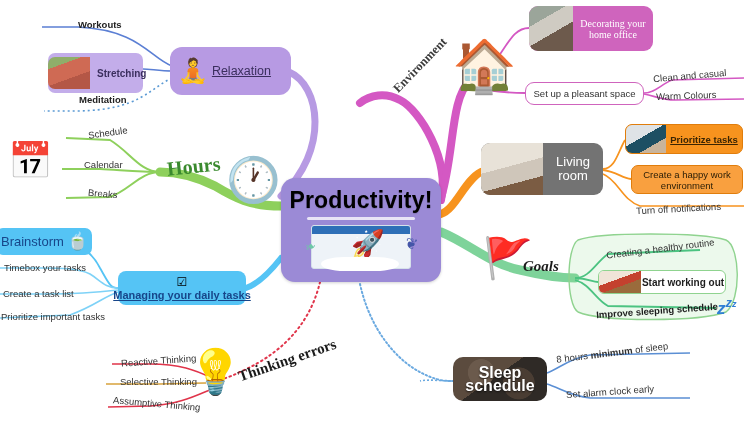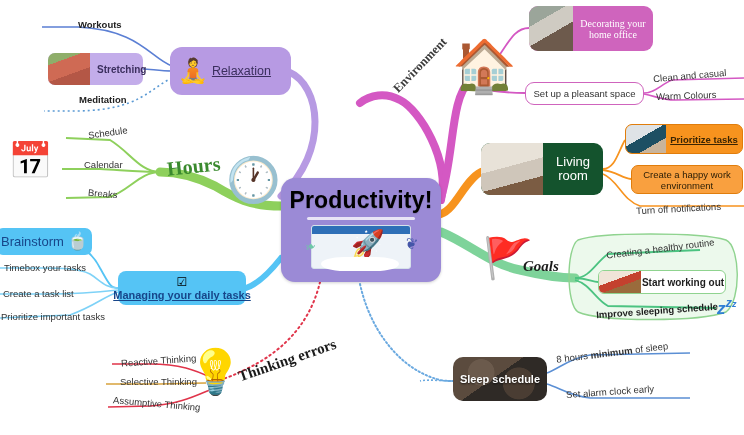--- a/index.html
+++ b/index.html
@@ -33,21 +33,21 @@
               justify-content:flex-start;padding-left:6px;}
   #relaxation .icon{font-size:24px;line-height:1;margin-right:4px;}
   #relaxation .lbl{color:#3b2f5e;font-size:12.5px;text-decoration:underline;}
   .scallop{box-shadow:0 0 0 2px #b79ae3;}
   .scallop::before{content:"";position:absolute;left:-4px;top:-4px;right:-4px;bottom:-4px;
      border-radius:14px;background:
        radial-gradient(circle 4px at 0 50%,#b79ae3 98%,transparent 100%) 0 0/10px 10px repeat-x,
        radial-gradient(circle 4px at 0 50%,#b79ae3 98%,transparent 100%) 0 100%/10px 10px repeat-x;
      z-index:-1;}
 
-  #stretching{left:48px;top:53px;width:95px;height:32px;background:#c3adea;border-radius:7px;padding:0;}
+  #stretching{left:48px;top:53px;width:95px;height:40px;background:#c3adea;border-radius:7px;padding:0;}
   #stretching .thumb{width:42px;height:32px;border-radius:7px 0 0 7px;
       background:linear-gradient(160deg,#8fae6a 0 26%,#cf6a54 26% 62%,#b45746 62% 100%);}
   #stretching .lbl{color:#3b2f5e;font-size:10px;font-weight:bold;margin-left:7px;}
 
   .plain{position:absolute;font-size:9.5px;color:#333;white-space:nowrap;}
   .plainb{position:absolute;font-size:9.5px;color:#222;font-weight:bold;white-space:nowrap;}
 
   
   #managing{left:118px;top:271px;width:128px;height:34px;background:#55c4f5;border-radius:8px;
             flex-direction:column;justify-content:center;}
@@ -62,21 +62,21 @@
   #decorating{left:529px;top:6px;width:124px;height:45px;background:#cf64bd;border-radius:9px;padding:0;}
   #decorating .thumb{width:44px;height:45px;border-radius:9px 0 0 9px;
       background:linear-gradient(150deg,#9ba59a 0 30%,#cfcbc2 30% 58%,#6d5a4c 58% 100%);}
   #decorating .lbl{color:#fff;font-size:10px;text-align:center;flex:1;white-space:normal;
                    line-height:11px;font-family:"Liberation Serif",serif;}
   #pleasant{left:525px;top:82px;width:119px;height:23px;background:#fff;border:1.6px solid #cf64bd;
             border-radius:9px;justify-content:center;}
   #pleasant .lbl{color:#333;font-size:9.5px;}
 
   
-  #livingroom{left:481px;top:143px;width:122px;height:52px;background:#14532d;border-radius:9px;padding:0;}
+  #livingroom{left:481px;top:143px;width:122px;height:52px;background:#737373;border-radius:9px;padding:0;}
   #livingroom .thumb{width:62px;height:52px;border-radius:9px 0 0 9px;
       background:linear-gradient(165deg,#e8e2d8 0 45%,#cfc6ba 45% 72%,#7b5c43 72% 100%);}
   #livingroom .lbl{color:#fff;font-size:13px;flex:1;text-align:center;white-space:normal;line-height:14px;}
   #prioritize{left:625px;top:124px;width:118px;height:30px;background:#f7931e;border-radius:7px;padding:0;
               border:1px solid #e07d0c;}
   #prioritize .thumb{width:40px;height:28px;border-radius:6px 0 0 6px;
       background:linear-gradient(150deg,#dfe3e6 0 42%,#1d4f63 42% 70%,#c8b49c 70% 100%);}
   #prioritize .lbl{color:#3a2503;font-size:9.5px;font-weight:bold;text-decoration:underline;
                    flex:1;text-align:center;}
   #happywork{left:631px;top:165px;width:112px;height:29px;background:#f9a03f;border-radius:7px;
@@ -90,21 +90,21 @@
               border-radius:6px;padding:0;}
   #workingout .thumb{width:42px;height:22px;border-radius:5px 0 0 5px;
       background:linear-gradient(160deg,#f0e4d8 0 40%,#c4412e 40% 62%,#9a6b3c 62% 100%);}
   #workingout .lbl{color:#1d1d1d;font-size:10px;font-weight:bold;flex:1;text-align:center;}
 
   
   #sleep{left:453px;top:357px;width:94px;height:44px;border-radius:10px;justify-content:center;
          background:radial-gradient(circle at 30% 35%,#6b5a4c 0 18%,transparent 19%),
                     radial-gradient(circle at 70% 60%,#4a3d33 0 22%,transparent 23%),
                     linear-gradient(145deg,#5b4b3e 0 45%,#2f2a26 45% 100%);}
-  #sleep .lbl{color:#fff;font-size:11px;font-weight:bold;text-align:center;white-space:normal;
+  #sleep .lbl{color:#fff;font-size:16px;font-weight:bold;text-align:center;white-space:normal;
               line-height:13px;text-shadow:0 1px 2px rgba(0,0,0,.7);}
 
   
   .branch-label{position:absolute;white-space:nowrap;}
   #hours-label{left:167px;top:155px;font-size:20px;font-weight:bold;color:#3a8a2e;
                font-family:"Liberation Serif",serif;transform:rotate(-6deg);}
   #environment-label{left:385px;top:58px;font-size:12.5px;font-weight:bold;color:#3b3b3b;
                transform:rotate(-46deg);font-family:"Liberation Serif",serif;}
   #thinking-label{left:236px;top:352px;font-size:15px;font-weight:bold;color:#1b1b1b;
                transform:rotate(-19deg);font-family:"Liberation Serif",serif;}

